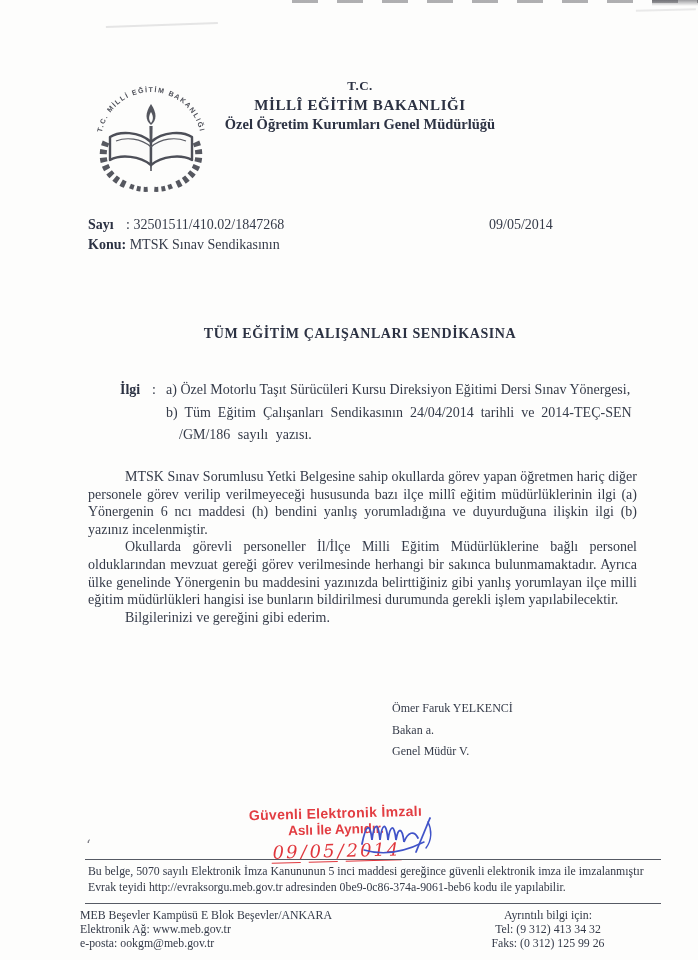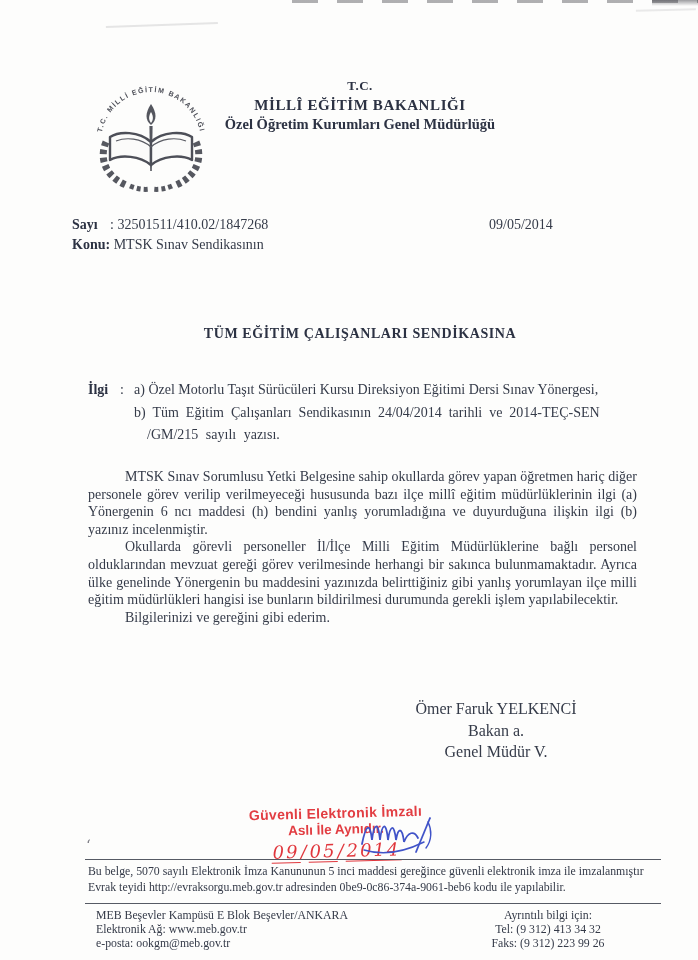--- a/index.html
+++ b/index.html
@@ -21,57 +21,57 @@
     border-top:2px solid rgba(70,70,80,.13);transform:rotate(-2deg);}
   .tick-mark{position:absolute;left:86px;top:836px;color:rgba(60,60,72,.65);
     font-size:15px;font-family:"DejaVu Serif",serif;}
   
   .emblem{position:absolute;left:86px;top:74px;width:130px;height:122px;}
   .head-center{position:absolute;left:40px;top:78px;width:640px;text-align:center;color:#2c3243;}
   .head-tc{font-size:13px;font-weight:bold;letter-spacing:.5px;}
   .head-ministry{font-size:15px;font-weight:bold;letter-spacing:.6px;margin-top:3px;}
   .head-directorate{font-size:14.5px;font-weight:bold;margin-top:2px;}
   
-  .ref-block{position:absolute;left:72px;top:215px;font-size:14px;line-height:20px;}
+  .ref-block{position:absolute;left:88px;top:215px;font-size:14px;line-height:20px;}
   .ref-label{font-weight:bold;color:#2c3243;}
   .sayi-label{display:inline-block;width:38px;}
   .doc-date{position:absolute;left:489px;top:217px;font-size:14px;}
   
   .doc-title{position:absolute;left:40px;top:326px;width:640px;text-align:center;
     font-size:14px;font-weight:bold;letter-spacing:.6px;color:#2c3243;}
   
   .ilgi{position:absolute;left:88px;top:379px;width:552px;display:flex;font-size:14px;line-height:22.5px;}
-  .ilgi-label{font-weight:bold;width:32px;color:#2c3243;}
+  .ilgi-label{font-weight:bold;width:32px;color:#2c3243;margin-left:32px;}
   .ilgi-colon{width:14px;}
   .ilgi-lines{flex:1;}
   .ilgi-line-b{word-spacing:3.5px;}
   .ilgi-line-c{padding-left:13px;word-spacing:4px;}
   
   .body-text{position:absolute;left:88px;top:468px;width:549px;font-size:14px;line-height:17.6px;}
   .body-text p{margin:0;text-indent:37px;text-align:justify;}
   .closing{margin:0;text-indent:37px;}
   
-  .signature{position:absolute;left:392px;top:698px;width:208px;text-align:center;
-    font-size:16px;line-height:21.5px;}
+  .signature{position:absolute;left:392px;top:698px;width:208px;text-align:left;
+    font-size:12px;line-height:21.5px;}
   
   .stamp{position:absolute;left:246px;top:805px;width:180px;text-align:center;
     transform:rotate(-1.5deg);color:#e23d42;
     font-family:"Liberation Sans","DejaVu Sans",sans-serif;}
   .stamp-l1{font-size:14px;font-weight:bold;letter-spacing:.3px;}
   .stamp-l2{font-size:13.5px;font-weight:bold;margin-top:1px;}
   .stamp-date{margin-top:3px;font-family:"DejaVu Serif",serif;font-style:italic;
     font-size:18px;letter-spacing:2px;color:#e0363c;}
   .stamp-date .u{border-bottom:1.6px solid #e0363c;padding:0 1px;}
   .hand-sign{position:absolute;left:358px;top:812px;width:100px;height:48px;}
   
   .divider{position:absolute;left:85px;width:576px;height:0;border-top:1.6px solid #565a64;}
   .d1{top:859px;}
   .d2{top:903px;}
   .legal{position:absolute;left:88px;top:863px;width:560px;font-size:11.8px;line-height:16px;color:#343a48;}
-  .addr-left{position:absolute;left:96px;top:908px;font-size:11.8px;line-height:14px;color:#343a48;}
+  .addr-left{position:absolute;left:80px;top:908px;font-size:11.8px;line-height:14px;color:#343a48;}
   .addr-right{position:absolute;left:448px;top:908px;width:200px;text-align:center;
     font-size:11.8px;line-height:14px;color:#343a48;}
 </style>
 </head>
 <body>
 
 <div class="page">
 
   <div class="top-marks"></div>
   <div class="corner-mark"></div>
@@ -121,21 +121,21 @@
   <div class="doc-date">09/05/2014</div>
 
   <div class="doc-title">TÜM EĞİTİM ÇALIŞANLARI SENDİKASINA</div>
 
   <div class="ilgi">
     <div class="ilgi-label">İlgi</div>
     <div class="ilgi-colon">:</div>
     <div class="ilgi-lines">
       <div class="ilgi-line-a">a) Özel Motorlu Taşıt Sürücüleri Kursu Direksiyon Eğitimi Dersi Sınav Yönergesi,</div>
       <div class="ilgi-line-b">b) Tüm Eğitim Çalışanları Sendikasının 24/04/2014 tarihli ve 2014-TEÇ-SEN</div>
-      <div class="ilgi-line-c">/GM/215 sayılı yazısı.</div>
+      <div class="ilgi-line-c">/GM/186 sayılı yazısı.</div>
     </div>
   </div>
 
   <div class="body-text">
     <p>MTSK Sınav Sorumlusu Yetki Belgesine sahip okullarda görev yapan öğretmen hariç diğer personele görev verilip verilmeyeceği hususunda bazı ilçe millî eğitim müdürlüklerinin ilgi (a) Yönergenin 6 ncı maddesi (h) bendini yanlış yorumladığına ve duyurduğuna ilişkin ilgi (b) yazınız incelenmiştir.</p>
     <p>Okullarda görevli personeller İl/İlçe Milli Eğitim Müdürlüklerine bağlı personel olduklarından mevzuat gereği görev verilmesinde herhangi bir sakınca bulunmamaktadır. Ayrıca ülke genelinde Yönergenin bu maddesini yazınızda belirttiğiniz gibi yanlış yorumlayan ilçe milli eğitim müdürlükleri hangisi ise bunların bildirilmesi durumunda gerekli işlem yapılabilecektir.</p>
     <p class="closing">Bilgilerinizi ve gereğini gibi ederim.</p>
   </div>
 
   <div class="signature">
@@ -167,16 +167,16 @@
   <div class="divider d2"></div>
 
   <div class="addr-left">
     <div>MEB Beşevler Kampüsü E Blok Beşevler/ANKARA</div>
     <div>Elektronik Ağ: www.meb.gov.tr</div>
     <div>e-posta: ookgm@meb.gov.tr</div>
   </div>
   <div class="addr-right">
     <div>Ayrıntılı bilgi için:</div>
     <div>Tel: (9 312) 413 34 32</div>
-    <div>Faks: (9 312) 223 99 26</div>
+    <div>Faks: (0 312) 125 99 26</div>
   </div>
 
 </div>
 
 </body></html>

